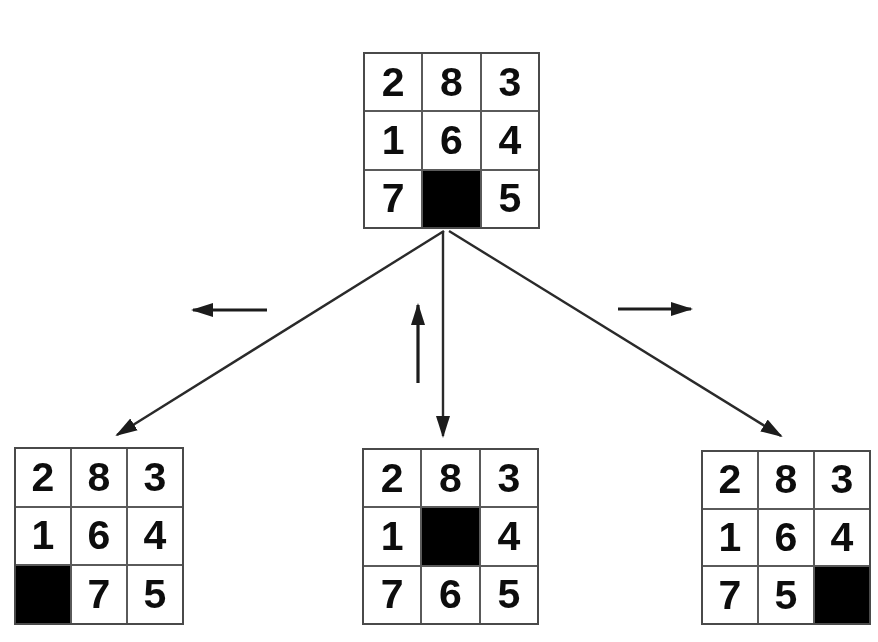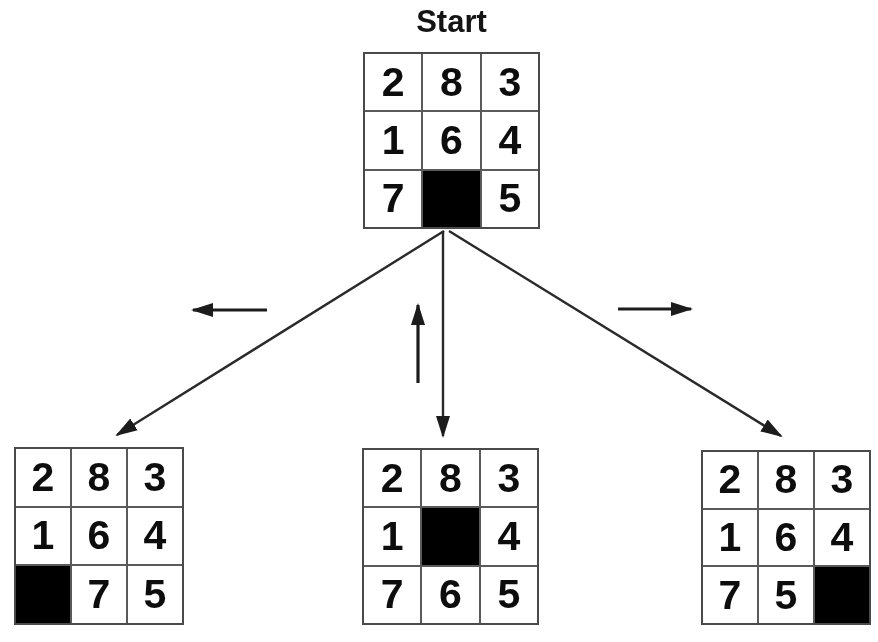--- a/index.html
+++ b/index.html
@@ -57,21 +57,20 @@
   }
   .cell.blank {
     background: #000000;
   }
 </style>
 </head>
 <body>
 
 <div class="canvas">
 
-  <div class="start-title">Start</div>
 
   <svg class="arrow-layer" width="878" height="642" viewBox="0 0 878 642">
     <defs>
       <marker id="ah" viewBox="0 0 22 16" markerWidth="22" markerHeight="16" refX="20" refY="8" orient="auto" markerUnits="userSpaceOnUse">
         <path d="M0,1 L22,8 L0,15 Z" fill="#1c1c1c"></path>
       </marker>
     </defs>
 
     <line x1="444" y1="231" x2="117" y2="435" stroke="#2a2a2a" stroke-width="2.4" marker-end="url(#ah)"></line>
     <line x1="443" y1="231" x2="443" y2="436" stroke="#2a2a2a" stroke-width="2.4" marker-end="url(#ah)"></line>

